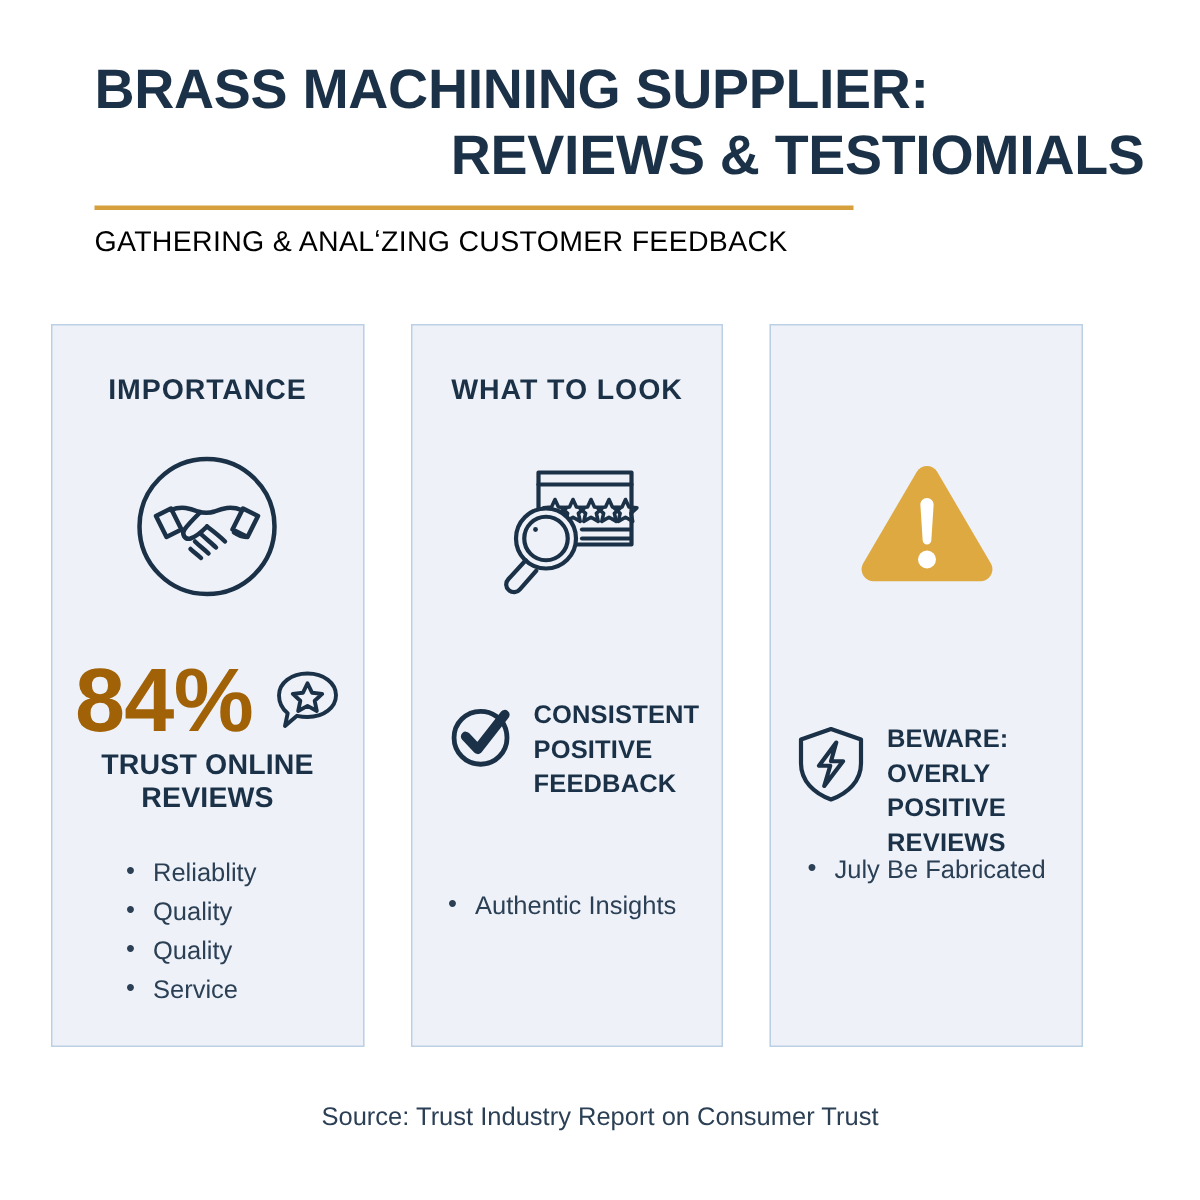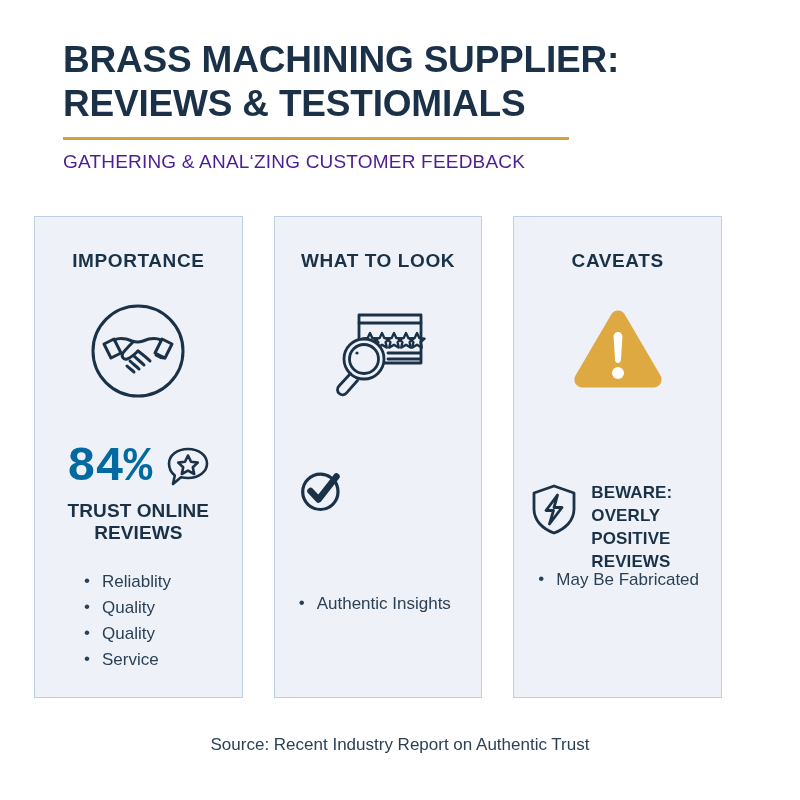--- a/index.html
+++ b/index.html
@@ -33,34 +33,35 @@
     font-size: 37px;
     line-height: 44px;
     font-weight: bold;
     letter-spacing: -0.2px;
     color: #1b3147;
     margin: 0;
     text-transform: uppercase;
   }
   .title-line2 {
     display: block;
+    text-align: right;
   }
   .divider {
     width: 506px;
     height: 3px;
     background: #d6a03c;
     margin-top: 11px;
     margin-bottom: 10px;
   }
   .subtitle {
     font-size: 19px;
     line-height: 24px;
     font-weight: 400;
     letter-spacing: 0.2px;
-    color: #4c1d95;
+    color: #000000;
     text-transform: uppercase;
   }
 
   
   .cards {
     position: absolute;
     left: 34px;
     top: 216px;
     width: 688px;
     height: 482px;
@@ -103,26 +104,25 @@
     position: absolute;
     top: 226px;
     left: 0;
     right: 0;
     display: flex;
     justify-content: center;
     align-items: center;
     gap: 14px;
   }
   .stat-number {
-    font-size: 48px;
+    font-size: 60px;
     font-weight: bold;
     line-height: 48px;
-    color: #0369a1;
+    color: #a16207;
     letter-spacing: -0.5px;
-    font-family: Liberation Mono, monospace;
   }
   .stat-caption {
     position: absolute;
     top: 283px;
     left: 0;
     right: 0;
     text-align: center;
     font-size: 19px;
     font-weight: bold;
     letter-spacing: 0.1px;
@@ -265,29 +265,33 @@
         </svg>
       </div>
 
       <div class="headline-block c2">
         <div class="headline-icon">
           <svg width="46" height="46" viewBox="0 0 46 46" fill="none" stroke="#1b3147" stroke-width="3.2" stroke-linecap="round" stroke-linejoin="round">
             <path d="M37 13 C39.5 16.3 41 20.4 41 24.8 C41 34.6 33.1 42.5 23.4 42.5 C13.6 42.5 5.7 34.6 5.7 24.8 C5.7 15.1 13.6 7.2 23.4 7.2 C27.3 7.2 30.9 8.4 33.8 10.5"></path>
             <path d="M13.5 24 L21.5 32.5 L39.5 9.5" stroke-width="6.5"></path>
           </svg>
         </div>
+        <div class="headline-text">
+          <div>CONSISTENT</div>
+          <div>POSITIVE</div>
+          <div>FEEDBACK</div>
+        </div>
       </div>
 
       <ul class="bullets c2">
         <li>Authentic Insights</li>
       </ul>
     </div>
 
     <div class="card">
-      <div class="card-title">CAVEATS</div>
 
       <div class="card-icon">
         <svg width="100" height="92" viewBox="0 0 100 92" fill="none">
           <path d="M43.2 9.5 C46.3 4.3 53.7 4.3 56.8 9.5 L92.5 70.5 C95.6 75.8 91.9 82.5 85.7 82.5 L14.3 82.5 C8.1 82.5 4.4 75.8 7.5 70.5 Z" fill="#dfa941"></path>
           <path d="M50 27 C52.6 27 54.6 29.2 54.4 31.8 L52.9 55.2 C52.8 56.8 51.6 58 50 58 C48.4 58 47.2 56.8 47.1 55.2 L45.6 31.8 C45.4 29.2 47.4 27 50 27 Z" fill="#ffffff"></path>
           <circle cx="50" cy="68" r="6" fill="#ffffff"></circle>
         </svg>
       </div>
 
       <div class="headline-block c3">
@@ -298,21 +302,21 @@
           </svg>
         </div>
         <div class="headline-text">
           <div>BEWARE:</div>
           <div>OVERLY POSITIVE</div>
           <div>REVIEWS</div>
         </div>
       </div>
 
       <ul class="bullets c3">
-        <li>May Be Fabricated</li>
+        <li>July Be Fabricated</li>
       </ul>
     </div>
 
   </div>
 
-  <div class="footer">Source: Recent Industry Report on Authentic Trust</div>
+  <div class="footer">Source: Trust Industry Report on Consumer Trust</div>
 
 </div>
 
 </body></html>

